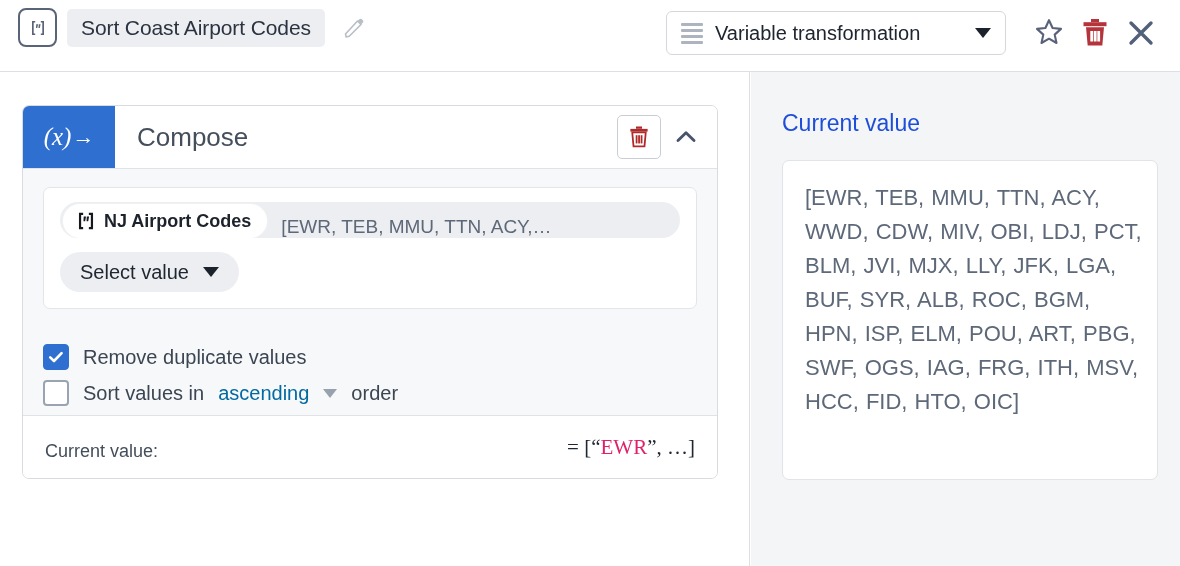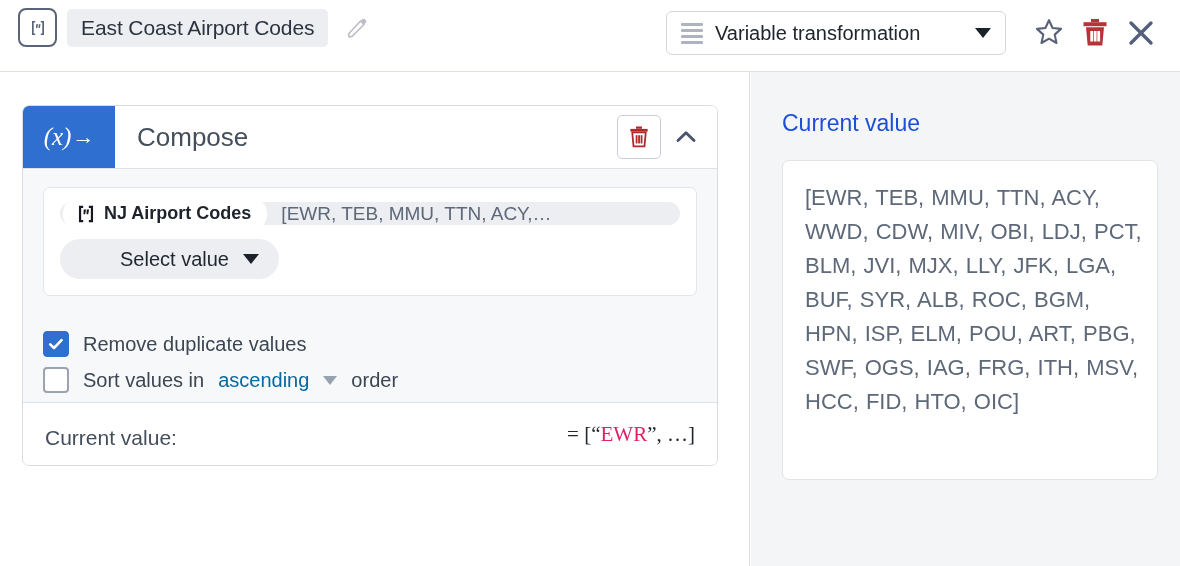--- a/index.html
+++ b/index.html
@@ -190,22 +190,22 @@
     padding: 18px 20px 16px 20px;
   }
   .slots-box {
     background: #ffffff;
     border: 1px solid #e2e5e9;
     border-radius: 7px;
     padding: 14px 16px 16px 16px;
   }
   .slot-row {
     display: flex;
-    align-items: center;
-    height: 23px;
+    align-items: flex-end;
+    height: 36px;
     background: #eceef1;
     border-radius: 20px;
     margin-bottom: 10px;
     padding-left: 3px;
     overflow: hidden;
   }
   .var-pill {
     height: 34px;
     background: #ffffff;
     border-radius: 17px;
@@ -237,21 +237,20 @@
     display: inline-flex;
     align-items: center;
     gap: 14px;
     padding: 0 20px;
     margin-top: 4px;
   }
   .select-value-pill .label {
     font-size: 20px;
     color: #1f2630;
     white-space: nowrap;
-    margin-left: 40px;
   }
 
   .options {
     padding: 14px 20px 4px 20px;
     background: #f7f8f9;
   }
   .opt-row {
     display: flex;
     align-items: center;
     gap: 14px;
@@ -287,21 +286,21 @@
   .compose-foot {
     border-top: 1px solid #dfe2e6;
     height: 62px;
     display: flex;
     align-items: center;
     justify-content: space-between;
     padding: 0 22px;
     background: #ffffff;
   }
   .foot-label {
-    font-size: 21px;
+    font-size: 18px;
     color: #444e5b;
     margin-top: 8px;
   }
   .foot-value {
     font-size: 21px;
     color: #1f2630;
     font-family: "Liberation Serif", serif;
     white-space: nowrap;
   }
   .foot-value .accent { color: #e02169; }
@@ -340,21 +339,21 @@
 
     <div class="topbar-left">
       <div class="var-type-icon">
         <svg width="20" height="20" viewBox="0 0 20 20">
           <path d="M4 3 L7.2 3 L7.2 4.6 L5.7 4.6 L5.7 15.4 L7.2 15.4 L7.2 17 L4 17 Z" fill="#5a6478"></path>
           <path d="M16 3 L12.8 3 L12.8 4.6 L14.3 4.6 L14.3 15.4 L12.8 15.4 L12.8 17 L16 17 Z" fill="#5a6478"></path>
           <path d="M8.2 6.2 L10.1 6.2 L9.3 10.1 L8.0 10.1 Z" fill="#5a6478"></path>
           <path d="M10.7 6.2 L12.6 6.2 L11.8 10.1 L10.5 10.1 Z" fill="#5a6478"></path>
         </svg>
       </div>
-      <div class="title-chip">East Coast Airport Codes</div>
+      <div class="title-chip">Sort Coast Airport Codes</div>
       <div class="pencil-btn">
         <svg width="26" height="26" viewBox="0 0 26 26">
           <path d="M4.5 19.0 L5.2 22.0 L8.2 21.3 L20.0 9.5 L16.5 6.0 Z" fill="none" stroke="#b9bec6" stroke-width="1.6" stroke-linejoin="round"></path>
           <path d="M16.5 6.0 L18.3 4.2 C19.0 3.5 20.1 3.5 20.8 4.2 L21.8 5.2 C22.5 5.9 22.5 7.0 21.8 7.7 L20.0 9.5 Z" fill="#b9bec6"></path>
         </svg>
       </div>
     </div>
 
     <div class="topbar-right">
       <div class="transform-select">

